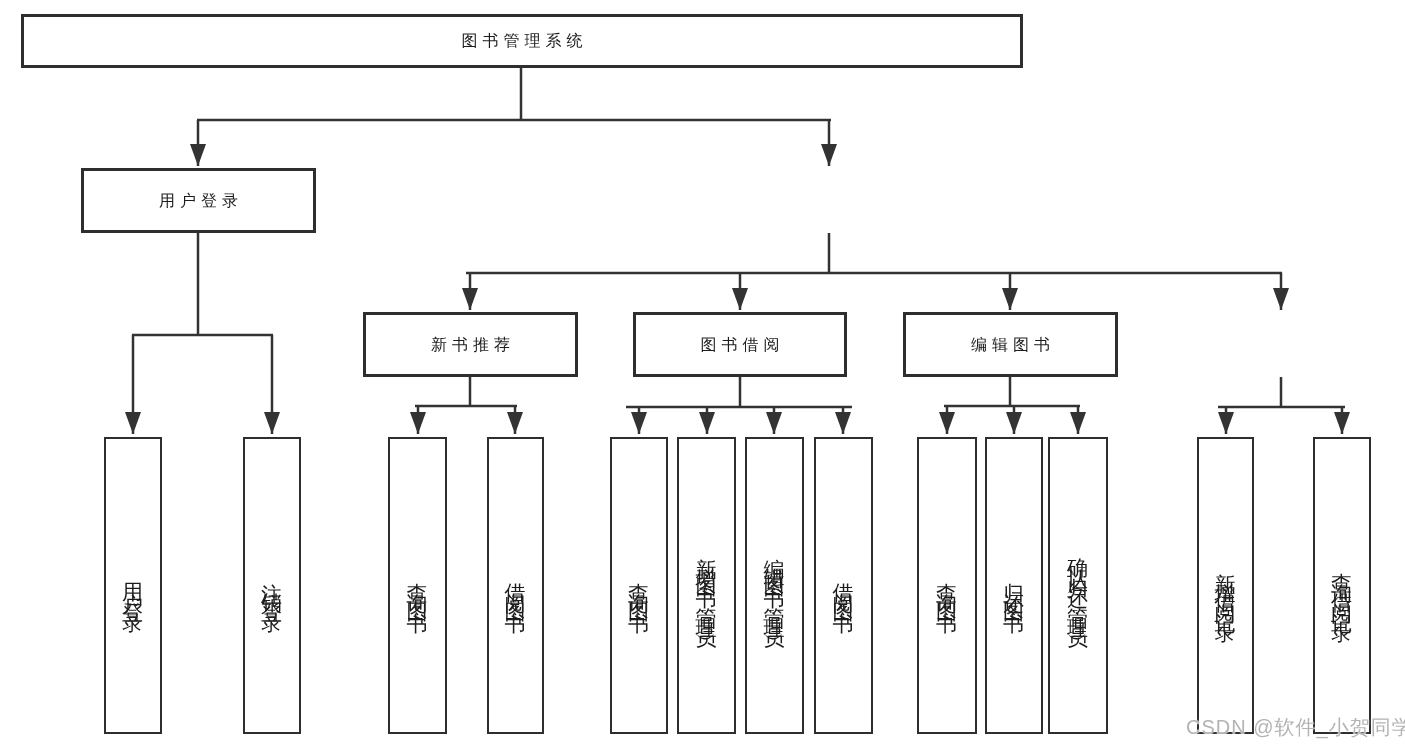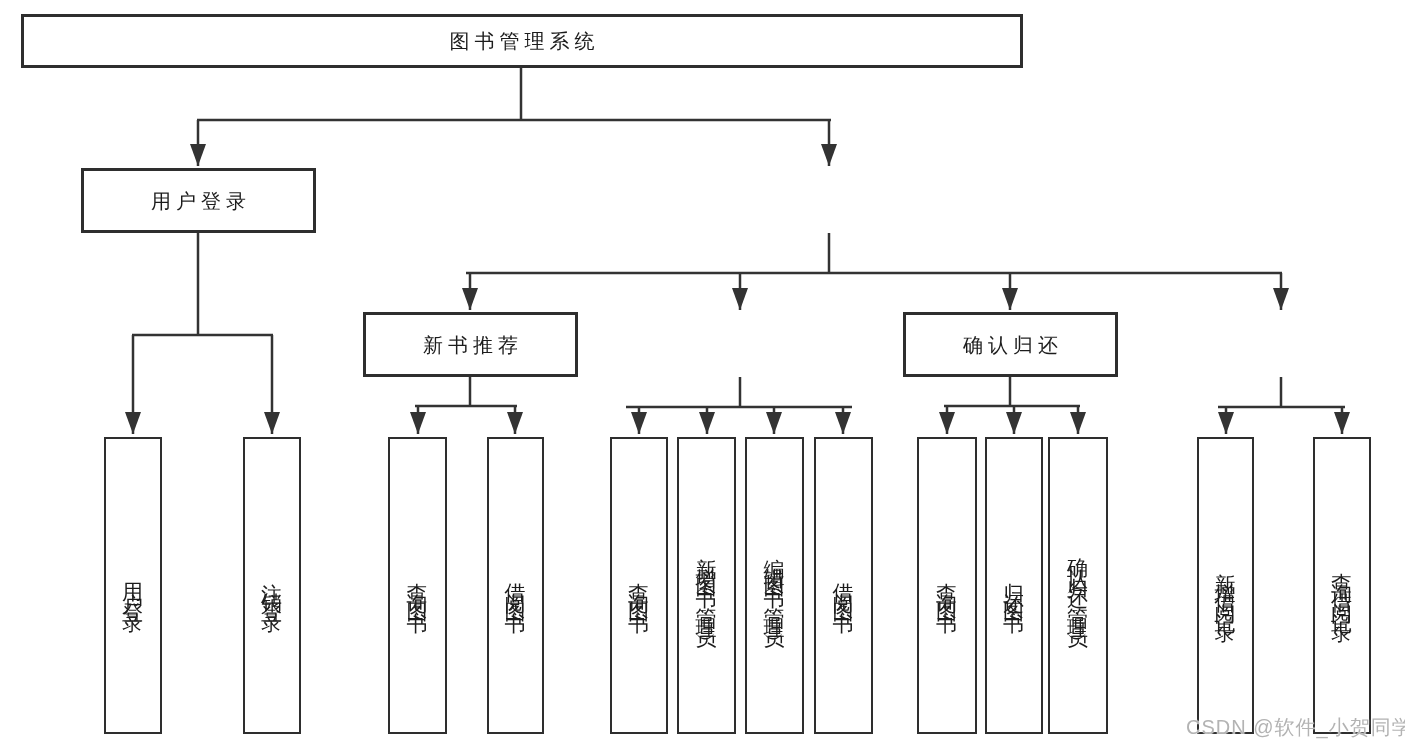--- a/index.html
+++ b/index.html
@@ -23,21 +23,21 @@
   .arrowhead { fill: var(--line); }
   .node {
     position: absolute;
     background: var(--box-fill);
     border: 3px solid var(--box-border);
     box-sizing: border-box;
     display: flex; align-items: center; justify-content: center;
     color: var(--text);
   }
   .node.h .label {
-    font-size: 20px; letter-spacing: 5px; text-indent: 5px;
+    font-size: 16px; letter-spacing: 5px; text-indent: 5px;
     white-space: nowrap; line-height: 1;
   }
   .node.leaf { border-width: 2.5px; }
   .node.leaf .label {
     writing-mode: vertical-rl;
     text-orientation: mixed;
     font-size: 21px;
     letter-spacing: 10px;
     line-height: 1;
     white-space: nowrap;
@@ -107,22 +107,25 @@
     <span class="label">图书管理系统</span>
   </div>
 
   <div class="node h" style="left:81px; top:168px; width:235px; height:65px;">
     <span class="label">用户登录</span>
   </div>
 
   <div class="node h" style="left:363px; top:312px; width:215px; height:65px;">
     <span class="label">新书推荐</span>
   </div>
+  <div class="node h" style="left:633px; top:312px; width:214px; height:65px;">
+    <span class="label">图书借阅</span>
+  </div>
   <div class="node h" style="left:903px; top:312px; width:215px; height:65px;">
-    <span class="label">确认归还</span>
+    <span class="label">编辑图书</span>
   </div>
 
   <div class="node leaf" style="left:104px; top:437px; width:58px; height:297px;">
     <span class="label">用户登录</span>
   </div>
   <div class="node leaf" style="left:243px; top:437px; width:58px; height:297px;">
     <span class="label">注销登录</span>
   </div>
   <div class="node leaf" style="left:388px; top:437px; width:59px; height:297px;">
     <span class="label">查询图书</span>

